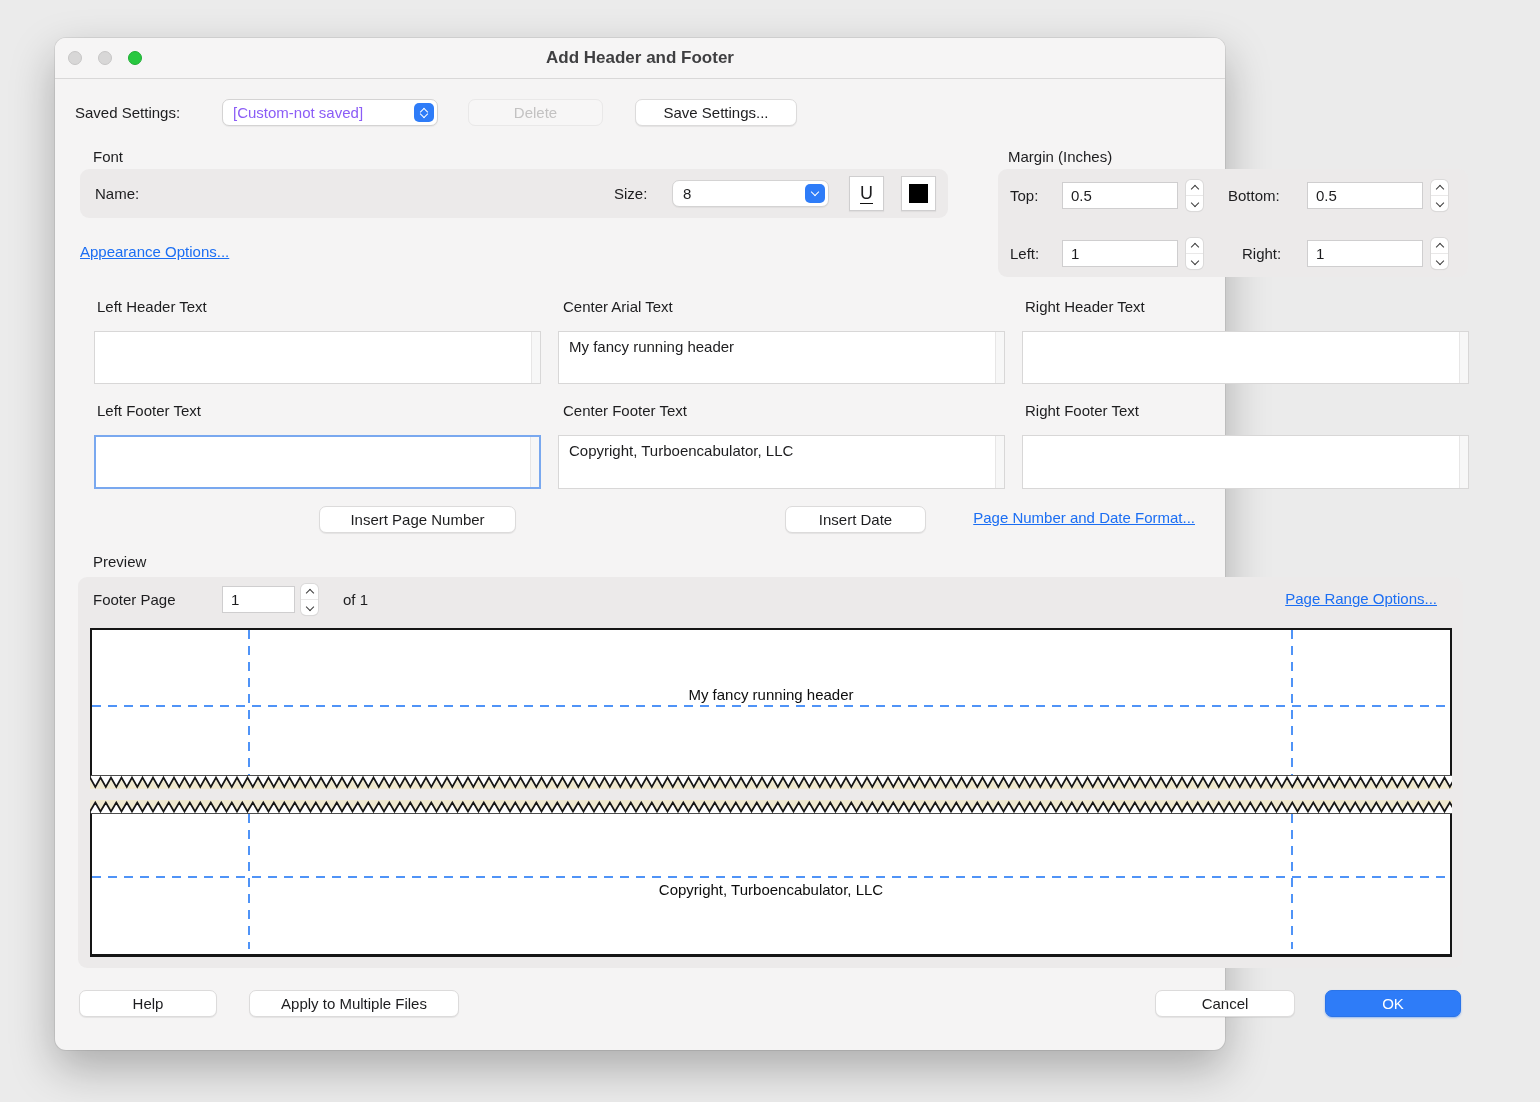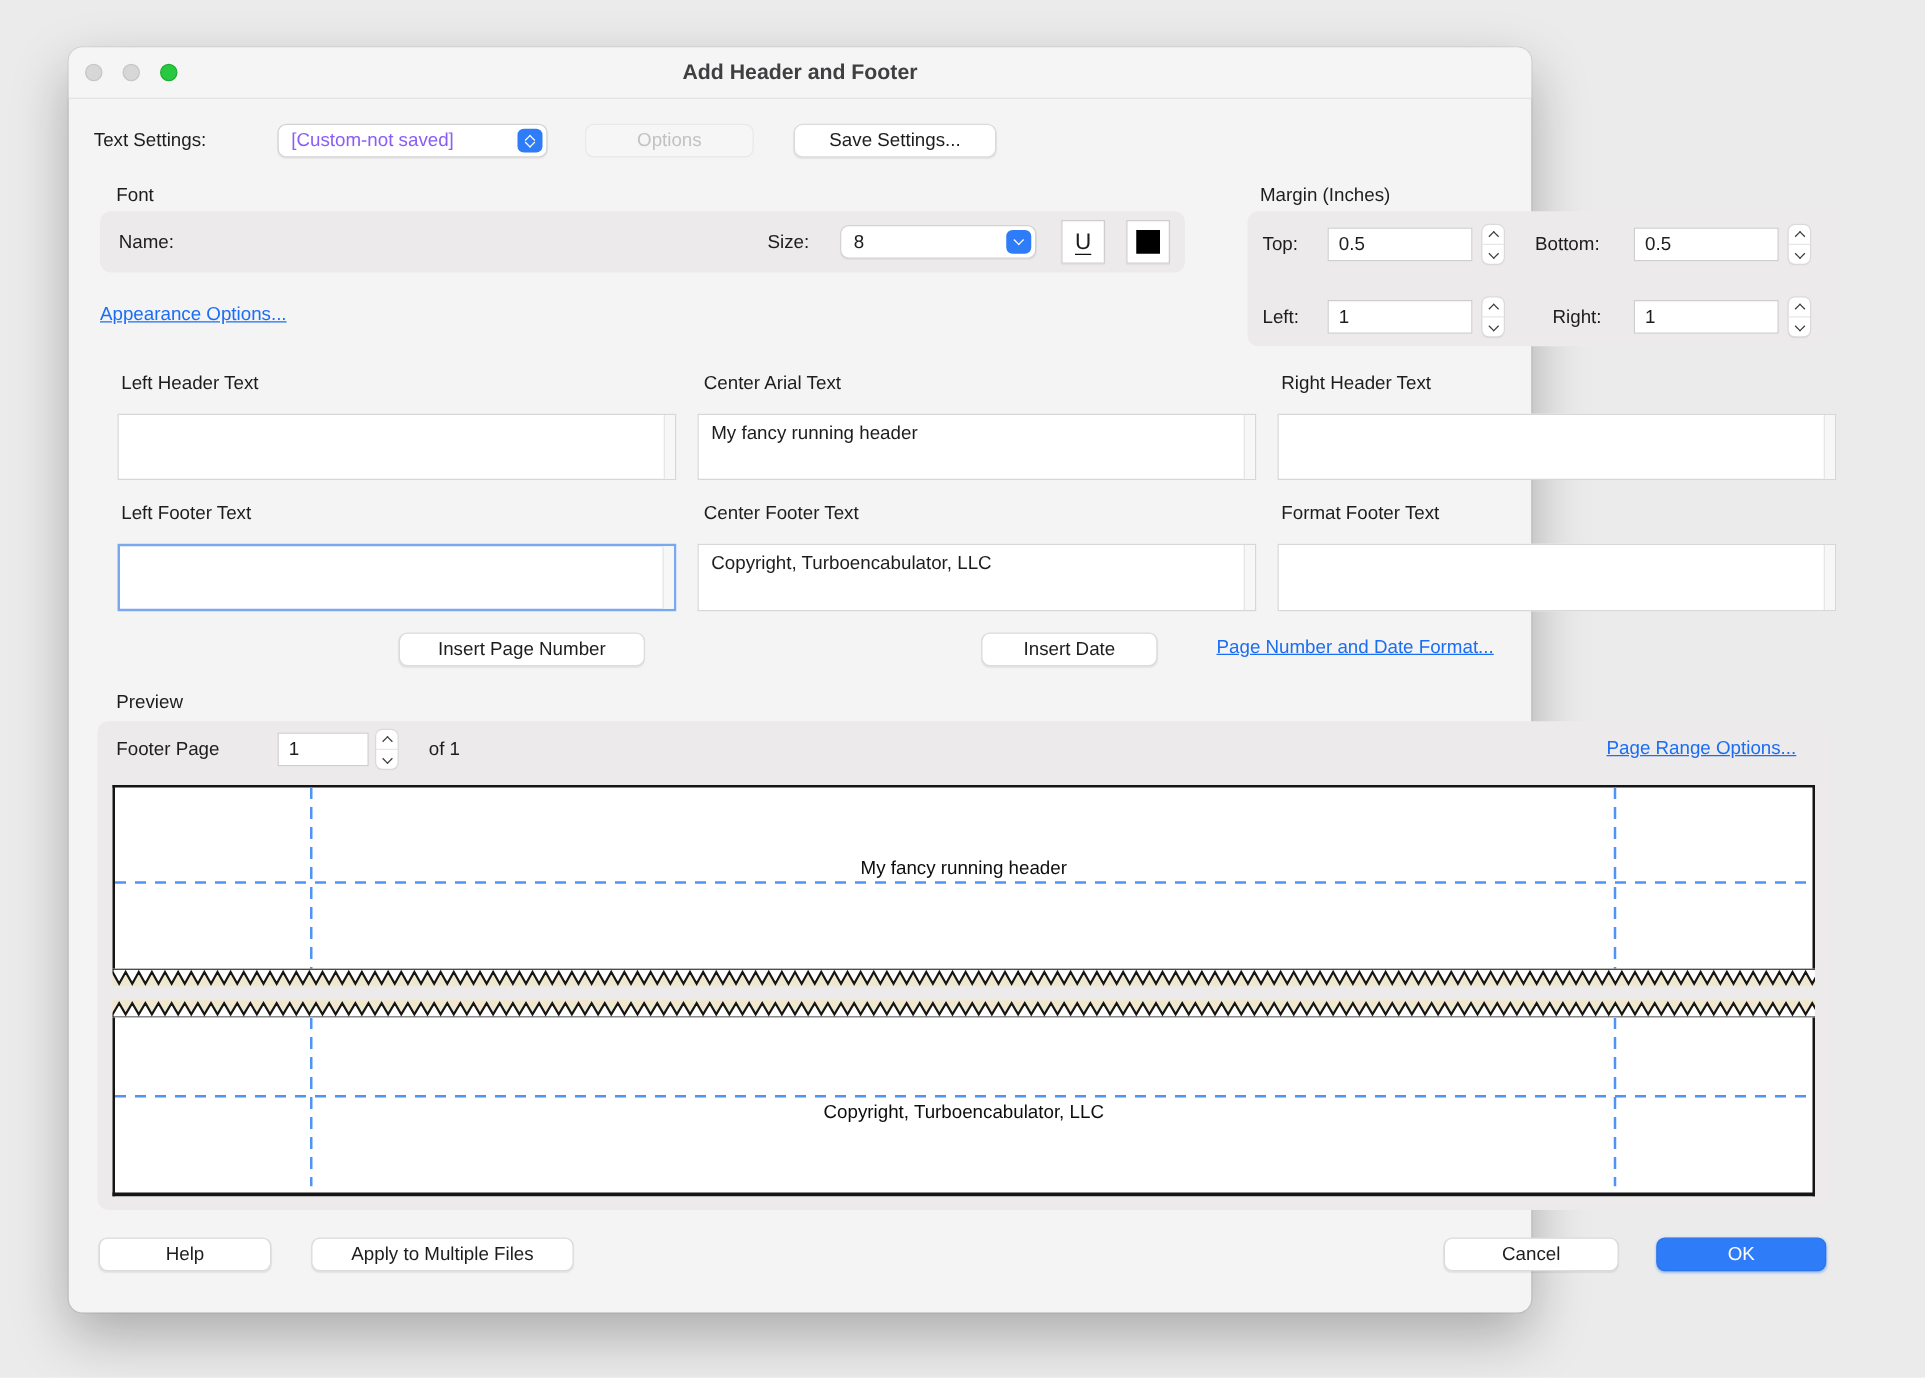--- a/index.html
+++ b/index.html
@@ -47,29 +47,29 @@
 
 <div class="window">
 
   <div class="titlebar">
     <div class="tl gray" style="left:13px"></div>
     <div class="tl gray" style="left:43px"></div>
     <div class="tl green" style="left:73px"></div>
     <div class="title">Add Header and Footer</div>
   </div>
 
-  <div class="lbl" style="left:20px;top:61px">Text Settings:</div>
+  <div class="lbl" style="left:20px;top:61px">Saved Settings:</div>
   <div class="popup disabled" style="left:167px;top:61px;width:216px">
     <span>[Custom-not saved]</span>
     <span class="cap">
         <span class="cv up"></span>
         <span class="cv down"></span>
       </span>
   </div>
-  <div class="btn disabled" style="left:413px;top:61px;width:135px">Options</div>
+  <div class="btn disabled" style="left:413px;top:61px;width:135px">Delete</div>
   <div class="btn" style="left:580px;top:61px;width:162px">Save Settings...</div>
 
   <div class="lbl" style="left:38px;top:105px">Font</div>
   <div class="groupbox" style="left:25px;top:131px;width:868px;height:49px">
     <div class="lbl" style="left:15px;top:11px">Name:</div>
     <div class="lbl" style="left:534px;top:11px">Size:</div>
     <div class="popup" style="left:592px;top:11px;width:157px">
       <span>8</span>
       <span class="cap">
           <span class="cv down" style="margin-top:-3px"></span>
@@ -131,21 +131,21 @@
 
   <div class="lbl" style="left:42px;top:255px">Left Header Text</div>
   <div class="lbl" style="left:508px;top:255px">Center Arial Text</div>
   <div class="lbl" style="left:970px;top:255px">Right Header Text</div>
   <div class="ta" style="left:39px;top:293px;width:447px"><span></span><span class="gutter"></span></div>
   <div class="ta" style="left:503px;top:293px;width:447px"><span>My fancy running header</span><span class="gutter"></span></div>
   <div class="ta" style="left:967px;top:293px;width:447px"><span></span><span class="gutter"></span></div>
 
   <div class="lbl" style="left:42px;top:359px">Left Footer Text</div>
   <div class="lbl" style="left:508px;top:359px">Center Footer Text</div>
-  <div class="lbl" style="left:970px;top:359px">Format Footer Text</div>
+  <div class="lbl" style="left:970px;top:359px">Right Footer Text</div>
   <div class="ta focus" style="left:39px;top:397px;width:447px;height:54px"><span></span><span class="gutter"></span></div>
   <div class="ta" style="left:503px;top:397px;width:447px;height:54px"><span>Copyright, Turboencabulator, LLC</span><span class="gutter"></span></div>
   <div class="ta" style="left:967px;top:397px;width:447px;height:54px"><span></span><span class="gutter"></span></div>
 
   <div class="btn" style="left:264px;top:468px;width:197px">Insert Page Number</div>
   <div class="btn" style="left:730px;top:468px;width:141px">Insert Date</div>
   <div class="link" style="right:30px;top:470px">Page Number and Date Format...</div>
 
   <div class="lbl" style="left:38px;top:510px">Preview</div>
   <div class="groupbox" style="left:23px;top:539px;width:1385px;height:391px">

